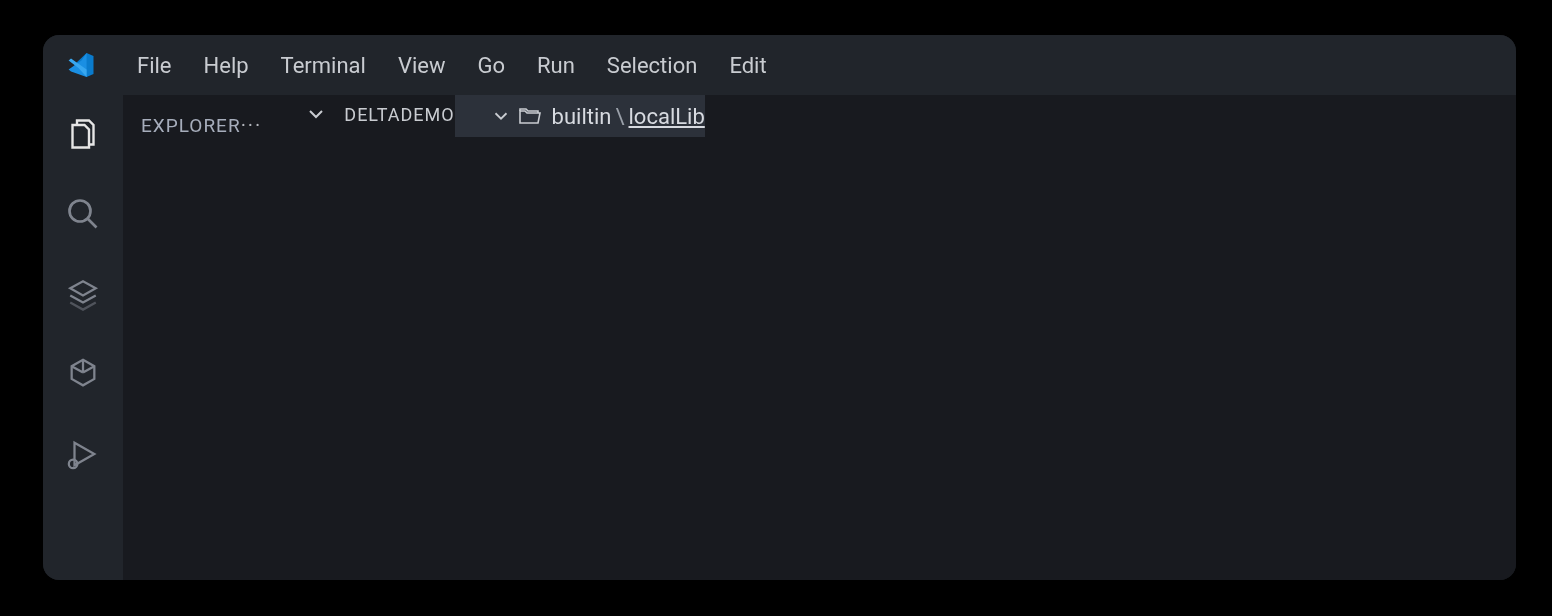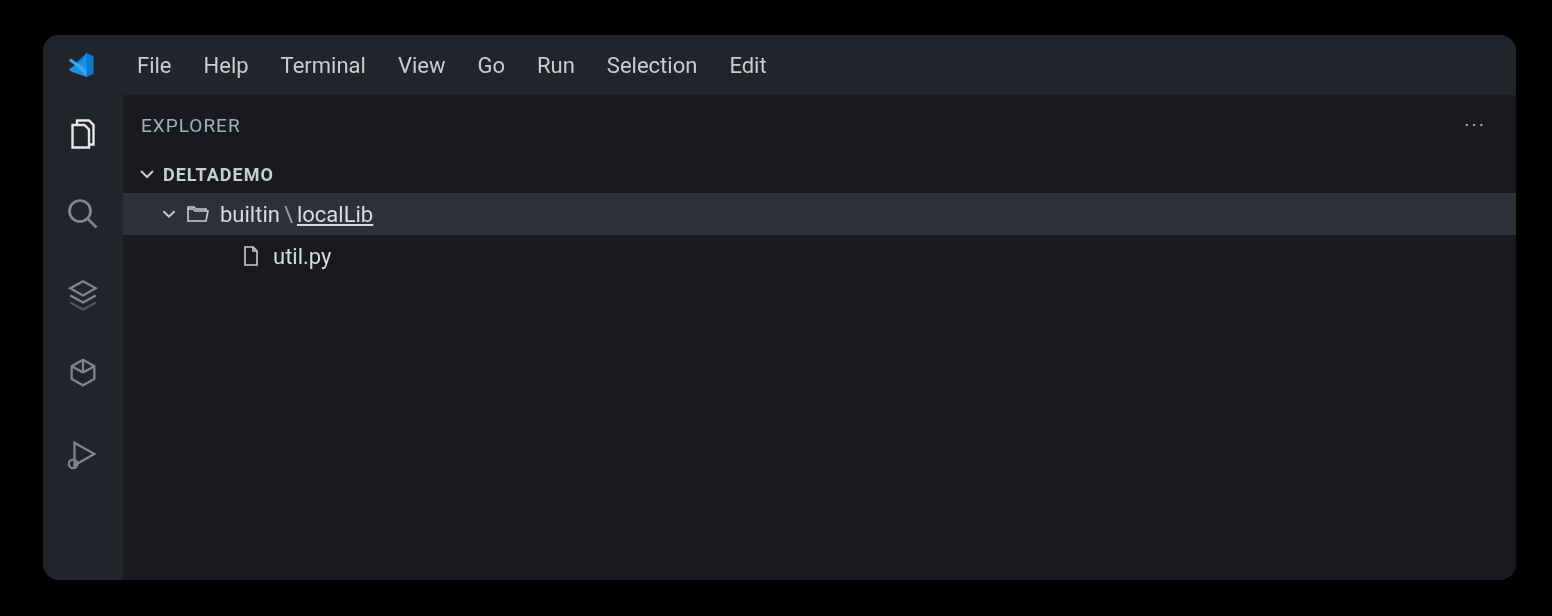--- a/index.html
+++ b/index.html
@@ -68,21 +68,21 @@
       align-items: center;
       justify-content: center;
     }
     .activity-icon.active {
       color: #e6e6e6;
     }
     .sidebar {
       flex: 1;
       background: #181a1f;
       display: flex;
-      flex-direction: column;
+      flex-direction: row;
     }
     .sidebar-header {
       height: 60px;
       display: flex;
       align-items: center;
       justify-content: space-between;
       padding: 0 30px 0 18px;
     }
     .sidebar-title {
       color: #a6adbb;
@@ -103,23 +103,23 @@
       cursor: pointer;
     }
     .tree-section-header .chevron {
       color: #c9ccd1;
       width: 24px;
       height: 24px;
     }
     .tree-section-header .label {
       color: #c9ccd1;
       font-size: 18px;
-      font-weight: 700;
+      font-weight: 400;
       letter-spacing: 1px;
-      margin-left: 4px;
+      margin-left: 16px;
     }
     .tree-row {
       height: 42px;
       display: flex;
       align-items: center;
       cursor: pointer;
       padding-left: 36px;
     }
     .tree-row.selected {
       background: #2c313a;
@@ -247,26 +247,16 @@
           <svg viewBox="0 0 24 24" width="24" height="24" fill="none" stroke="#c9ccd1" stroke-width="1.6">
             <path d="M2 7 L2 19 L20 19 L22 9 L9 9 L7 7 Z"></path>
             <path d="M2 7 L2 5 L8 5 L10 7 L20 7 L20 9"></path>
           </svg>
         </span>
         <span class="tree-label">
           <span class="dimmed">builtin</span><span class="sep">\</span><span class="active">localLib</span>
         </span>
       </div>
 
-      <div class="tree-row depth-2">
-        <span class="spacer"></span>
-        <span class="file-icon">
-          <svg viewBox="0 0 24 24" width="24" height="24" fill="none" stroke="#c9ccd1" stroke-width="1.6">
-            <path d="M6 3 L14 3 L18 7 L18 21 L6 21 Z"></path>
-            <path d="M14 3 L14 7 L18 7"></path>
-          </svg>
-        </span>
-        <span class="tree-label">util.py</span>
-      </div>
 
     </div>
   </div>
 </div>
 
 </body></html>

